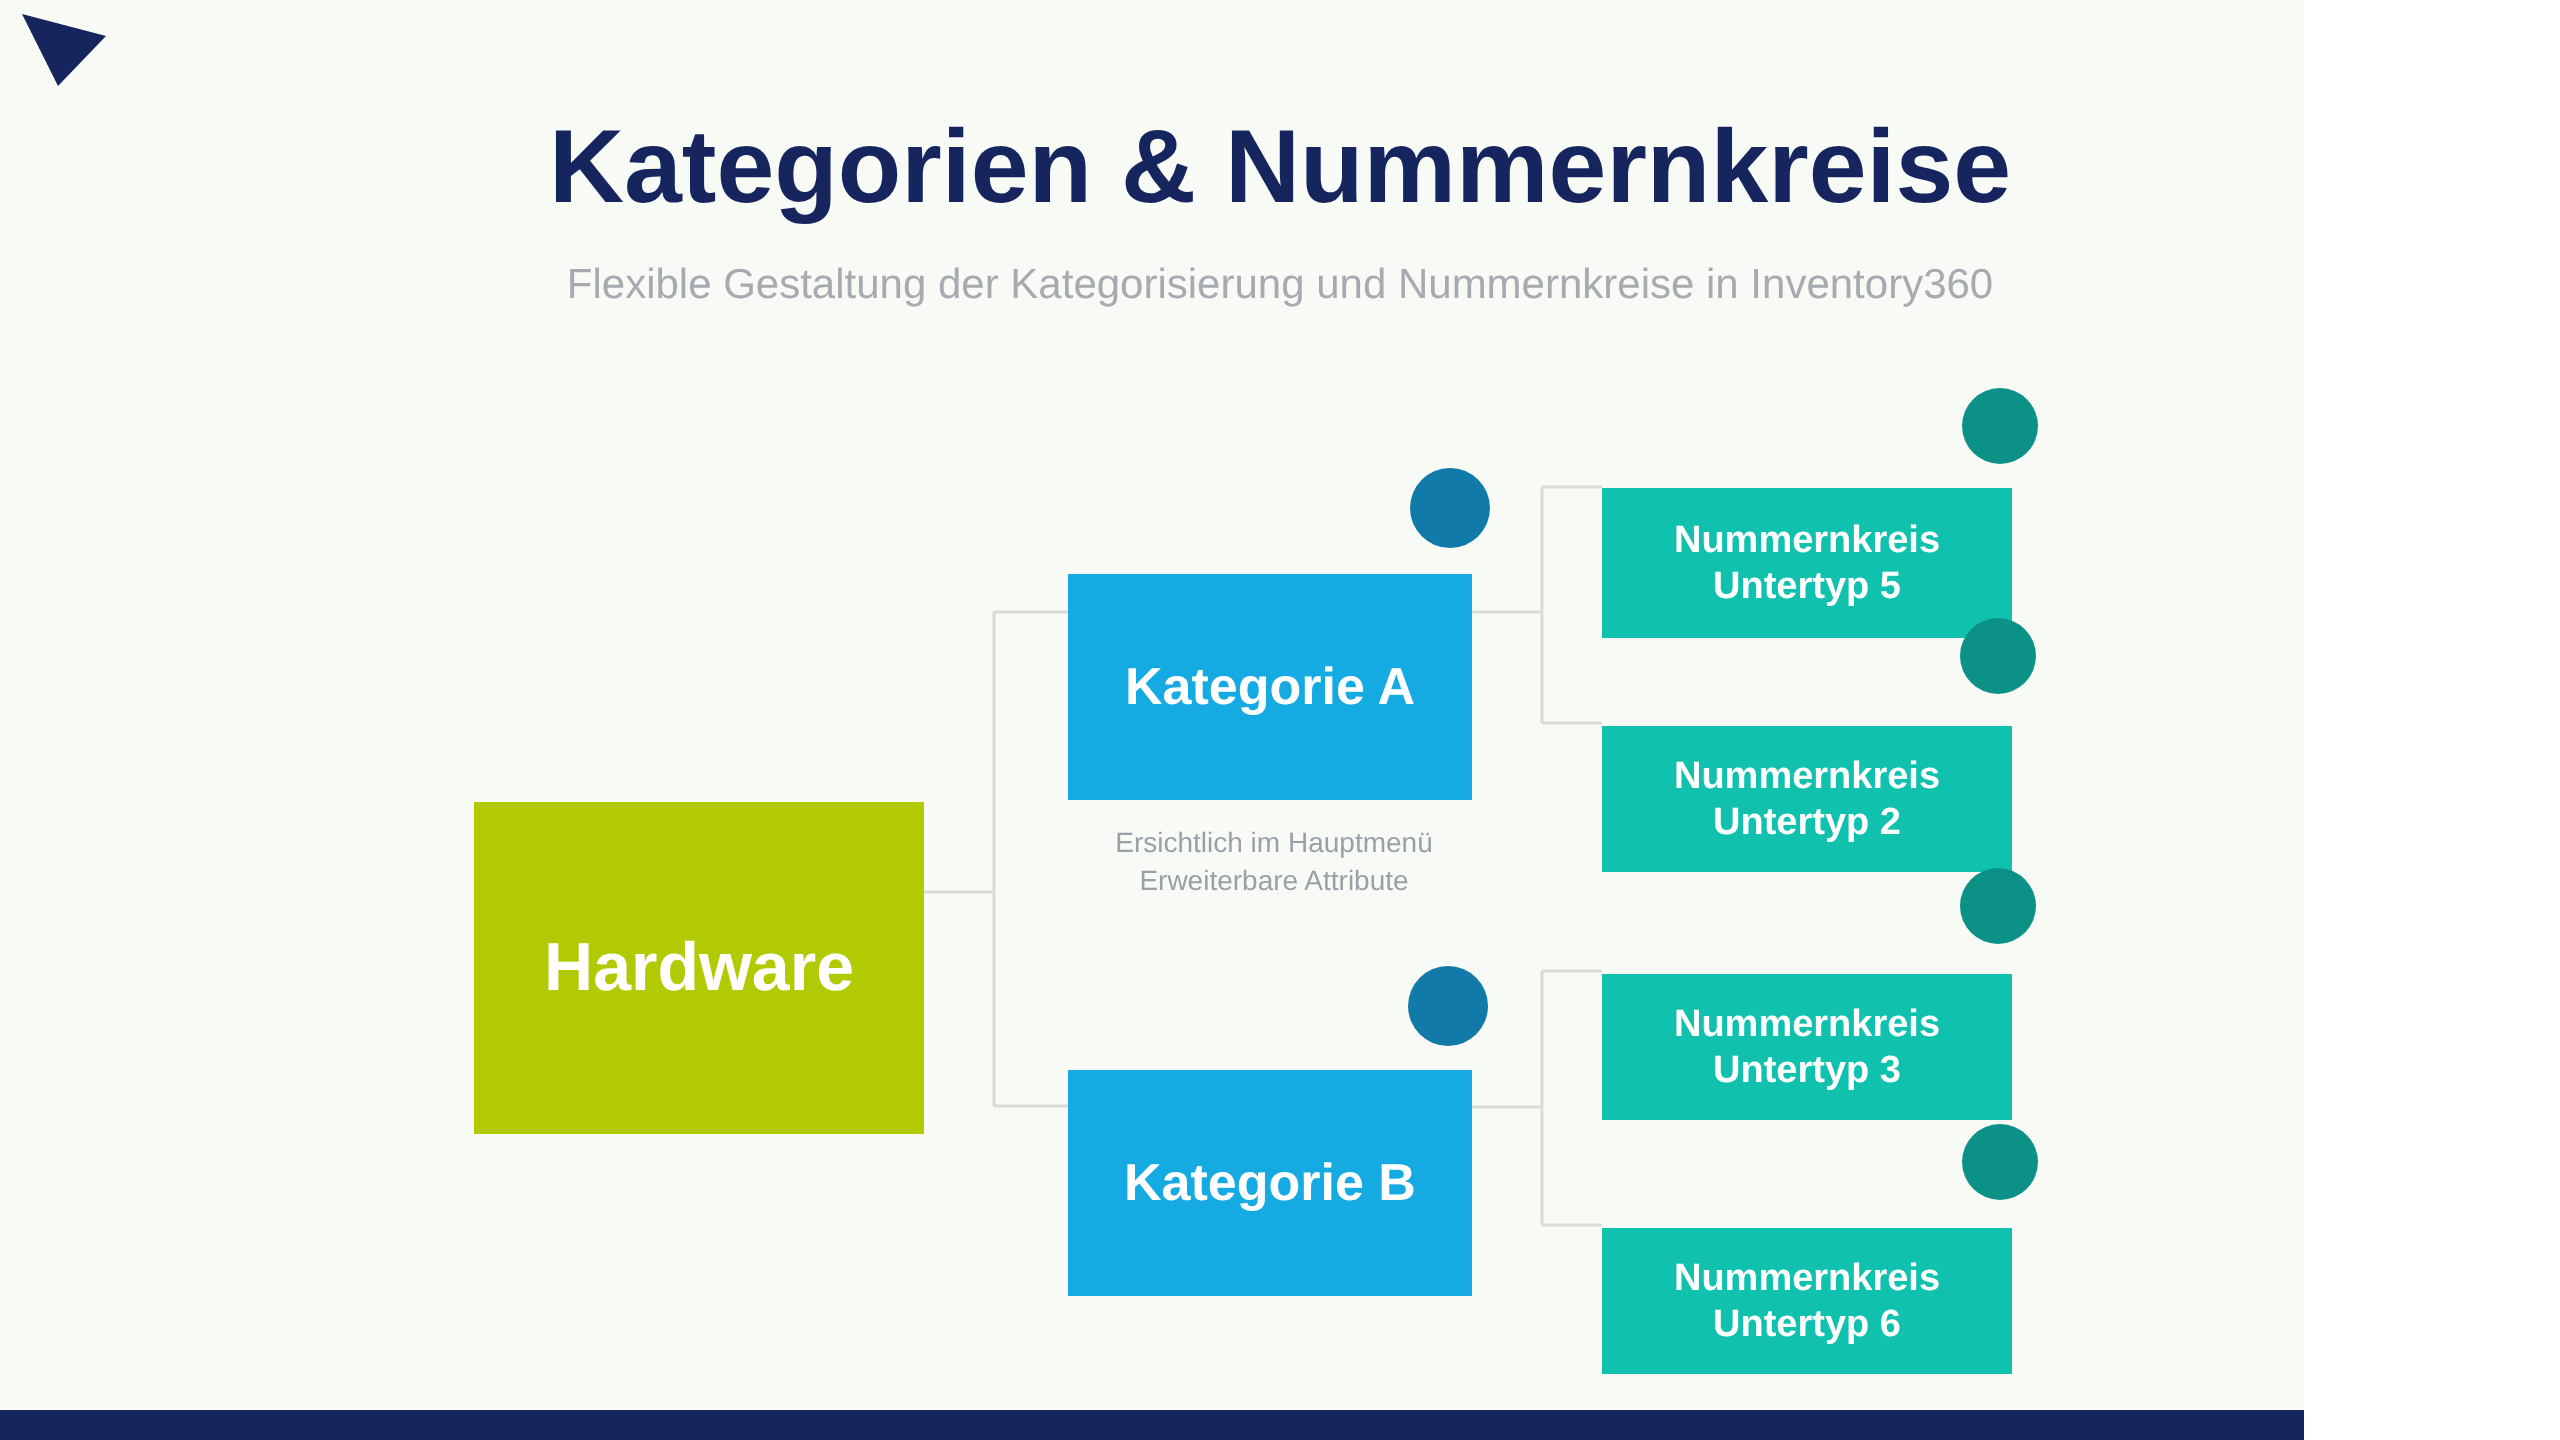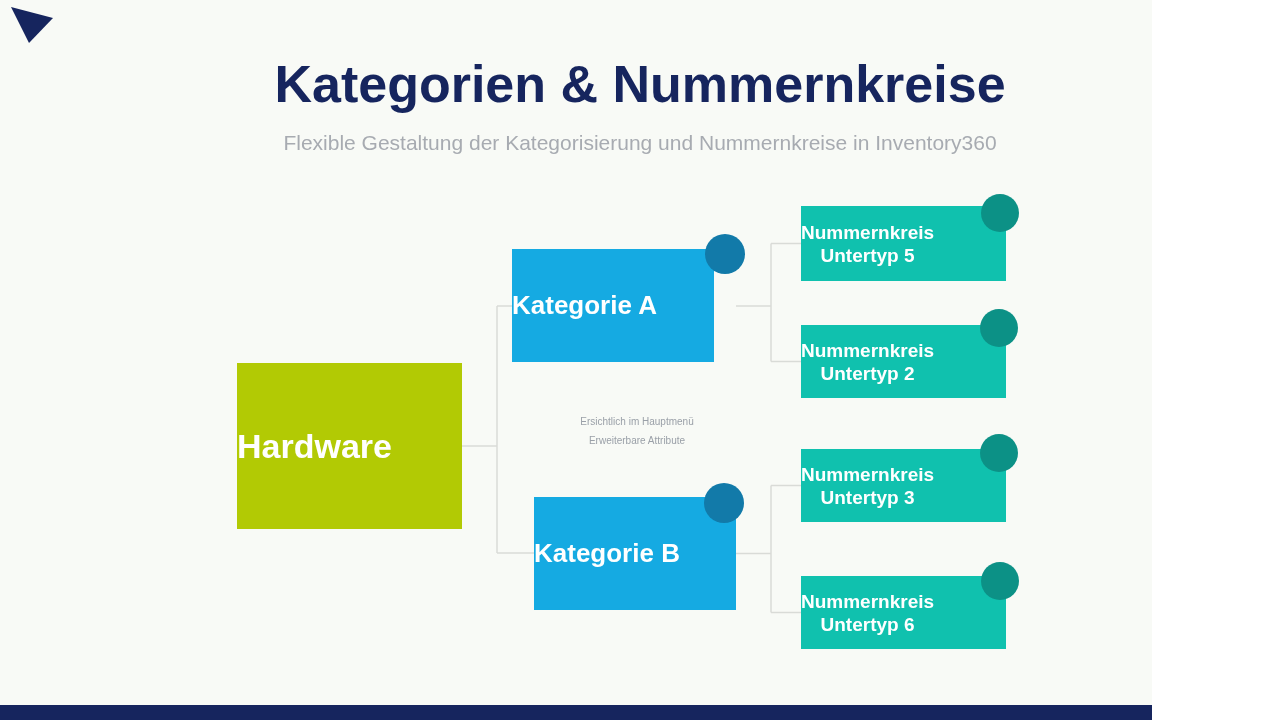--- a/index.html
+++ b/index.html
@@ -19,34 +19,34 @@
   }
   .subtitle{
     position:absolute;left:0;top:130px;width:1280px;
     text-align:center;
     font-size:21px;line-height:26px;font-weight:400;
     color:var(--subtitle_gray,#a7abb1);
   }
   .connector-layer{position:absolute;left:0;top:0;z-index:1;}
   .node{
     position:absolute;z-index:2;
-    display:flex;align-items:center;justify-content:flex-start;
-    color:#ffffff;font-weight:700;text-align:center;
+    display:flex;align-items:center;justify-content:center;
+    color:#ffffff;font-weight:700;text-align:center;margin-top:38px;
   }
   .node-root{
     left:237px;top:363px;width:225px;height:166px;
     background:var(--lime,#b2ca04);
     font-size:34px;
   }
   .node-category{
     width:202px;height:113px;
     background:var(--blue,#15aae2);
     font-size:26px;
   }
-  .node-cat-a{left:512px;top:249px;}
+  .node-cat-a{left:534px;top:249px;}
   .node-cat-b{left:534px;top:497px;}
   .node-subtype{
     width:205px;height:75px;
     background:var(--teal,#10c1ae);
     font-size:19px;line-height:23px;
   }
   .node-sub-1{left:801px;top:206px;}
   .node-sub-2{left:801px;top:325px;height:73px;}
   .node-sub-3{left:801px;top:449px;height:73px;}
   .node-sub-4{left:801px;top:576px;height:73px;}
@@ -57,21 +57,21 @@
   .dot-teal{width:38px;height:38px;background:var(--teal_dark,#0c9186);}
   .dot-cat-a{left:705px;top:234px;}
   .dot-cat-b{left:704px;top:483px;}
   .dot-sub-1{left:981px;top:194px;}
   .dot-sub-2{left:980px;top:309px;}
   .dot-sub-3{left:980px;top:434px;}
   .dot-sub-4{left:981px;top:562px;}
   .note{
     position:absolute;left:517px;top:412px;width:240px;z-index:2;
     text-align:center;
-    font-size:10px;line-height:19px;font-weight:400;
+    font-size:14px;line-height:19px;font-weight:400;
     color:var(--note_gray,#9aa0a8);
   }
   .footer-bar{
     position:absolute;left:0;top:705px;width:1280px;height:15px;
     background:var(--navy,#16255e);z-index:4;
   }
   .corner-mark{
     position:absolute;left:9px;top:5px;z-index:5;
   }
 </style>

